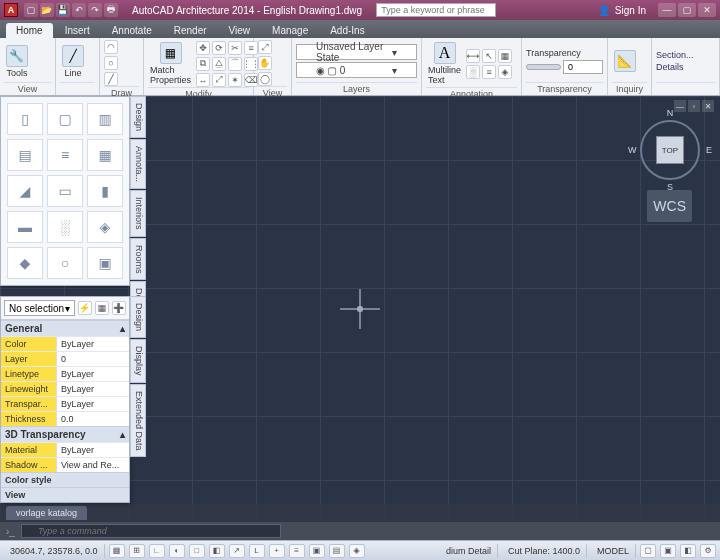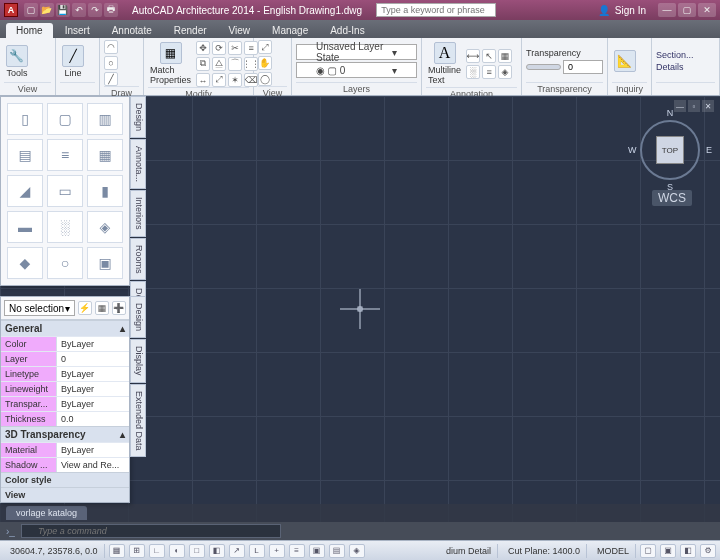--- a/index.html
+++ b/index.html
@@ -41,34 +41,34 @@
 .ucs{position:absolute;left:14px;bottom:44px;color:#8ea0bd;font-size:10px}
 .ucs .ax{position:absolute}
 .viewcube{position:absolute;right:20px;top:24px;width:60px;height:60px}
 .viewcube .ring{position:absolute;inset:0;border:2px solid #6b7a93;border-radius:50%}
 .viewcube .cube{position:absolute;left:50%;top:50%;width:28px;height:28px;background:#cfd6e4;border:1px solid #888;transform:translate(-50%,-50%);display:flex;align-items:center;justify-content:center;font-size:8px;color:#333}
 .viewcube .lbl{position:absolute;color:#c9d3e6;font-size:9px}
 .viewcube .n{left:50%;top:-12px;transform:translateX(-50%)}
 .viewcube .s{left:50%;bottom:-12px;transform:translateX(-50%)}
 .viewcube .e{right:-12px;top:50%;transform:translateY(-50%)}
 .viewcube .w{left:-12px;top:50%;transform:translateY(-50%)}
-.wcs-tag{position:absolute;right:28px;top:94px;background:#4a5568;color:#cfd6e4;font-size:12px;padding:1px 6px;border-radius:2px}
+.wcs-tag{position:absolute;right:28px;top:94px;background:#4a5568;color:#cfd6e4;font-size:14px;padding:8px 6px;border-radius:2px}
 .doc-ctrl{position:absolute;right:6px;top:4px;display:flex;gap:2px}
 .doc-ctrl span{width:12px;height:12px;background:rgba(255,255,255,.15);color:#cfd6e4;font-size:8px;display:flex;align-items:center;justify-content:center}
 .toolpal{position:absolute;left:0;top:0;width:130px;background:#f6f7fa;border:1px solid #a9b4c4;box-shadow:2px 2px 4px rgba(0,0,0,.2)}
 .toolpal .grid{display:grid;grid-template-columns:repeat(3,1fr);gap:4px;padding:6px}
 .tp-item{height:32px;background:#fff;border:1px solid #d5dde9;display:flex;align-items:center;justify-content:center;font-size:14px;color:#7a8aa3}
 .pal-tabs{position:absolute;left:130px;top:0;width:16px;display:flex;flex-direction:column}
 .pal-tab{writing-mode:vertical-rl;background:#e5eaf2;border:1px solid #b8c3d5;padding:6px 1px;font-size:9px;color:#445;margin-bottom:1px;text-align:center}
 .proppal{position:absolute;left:0;top:200px;width:130px;background:#f6f7fa;border:1px solid #a9b4c4;box-shadow:2px 2px 4px rgba(0,0,0,.2)}
 .prop-head{display:flex;align-items:center;padding:3px;gap:3px;border-bottom:1px solid #c6cfdb}
 .prop-combo{flex:1;height:16px;background:#fff;border:1px solid #aaa;font-size:9px;padding:0 4px;display:flex;align-items:center;justify-content:space-between}
 .prop-section{background:#d9e1ee;padding:2px 4px;font-size:9px;font-weight:bold;color:#333;border-top:1px solid #c6cfdb;display:flex;justify-content:space-between;align-items:center}
 .prop-row{display:flex;border-top:1px solid #e2e8f2}
-.prop-row .k{width:55px;padding:2px 4px;font-size:9px;color:#333;background:#f0abfc}
+.prop-row .k{width:55px;padding:2px 4px;font-size:9px;color:#333;background:#fde047}
 .prop-row .v{flex:1;padding:2px 4px;font-size:9px;background:#fff;color:#333;border-left:1px solid #d5dde9;overflow:hidden;white-space:nowrap}
 .pal-tabs2{position:absolute;left:130px;top:200px;width:16px;display:flex;flex-direction:column}
 .cmdline{height:18px;background:#464c58;display:flex;align-items:center;padding:0 6px;gap:6px}
 .cmd-input{flex:0 0 260px;height:14px;background:#2b323e;border:1px solid #5a6375;color:#888;font-size:9px;padding:0 16px;font-style:italic}
 .statusbar{height:20px;background:linear-gradient(#e9edf4,#cdd6e4);border-top:1px solid #a9b4c4;display:flex;align-items:center;padding:0 4px;gap:4px}
 .sb-cell{padding:0 6px;font-size:9px;color:#333;border-right:1px solid #b8c3d5;height:14px;display:flex;align-items:center}
 .sb-ico{width:16px;height:14px;border:1px solid #b8c3d5;background:#f4f6fa;border-radius:2px;display:flex;align-items:center;justify-content:center;font-size:8px;color:#556}
 .filetab-row{position:absolute;left:0;bottom:0;right:0;height:18px;background:rgba(50,56,70,.85);display:flex;align-items:center;padding-left:6px}
 .filetab{background:#5a6378;color:#dfe5f0;font-size:9px;padding:2px 10px;border-radius:3px 3px 0 0}
 </style>

